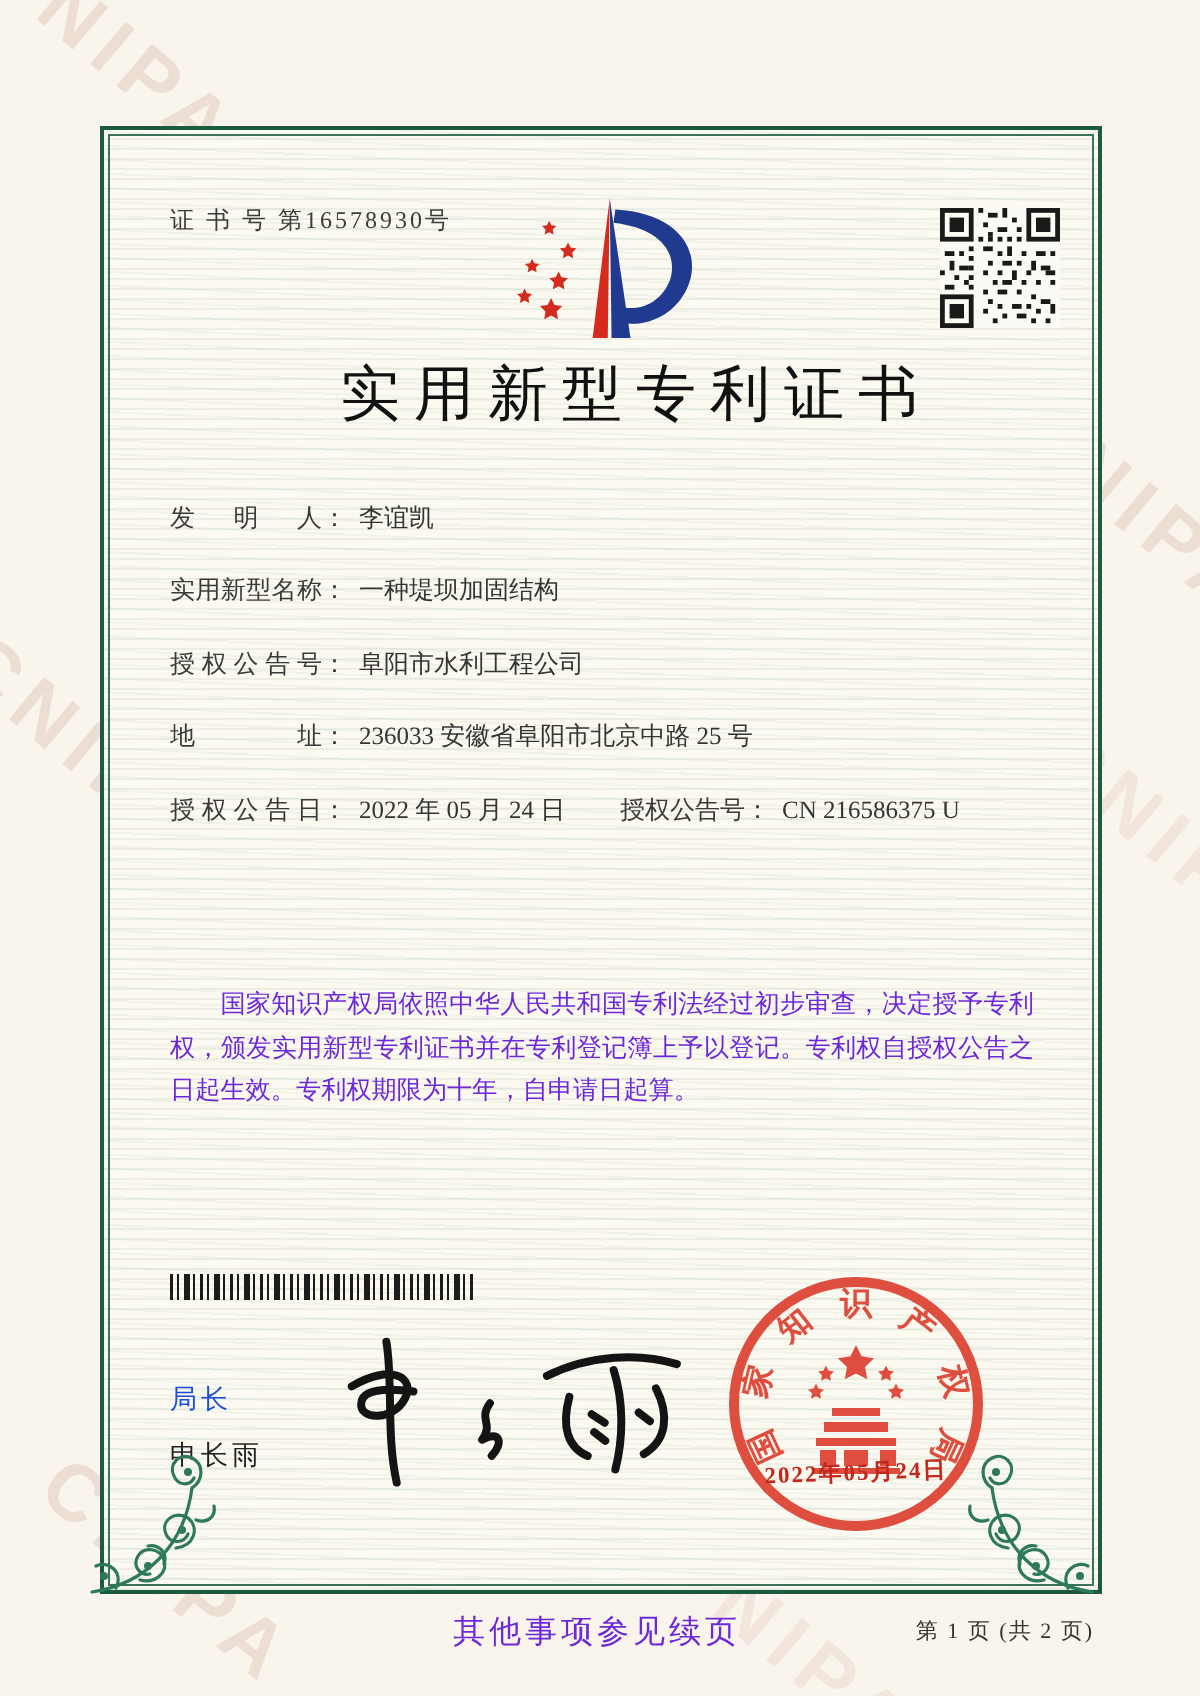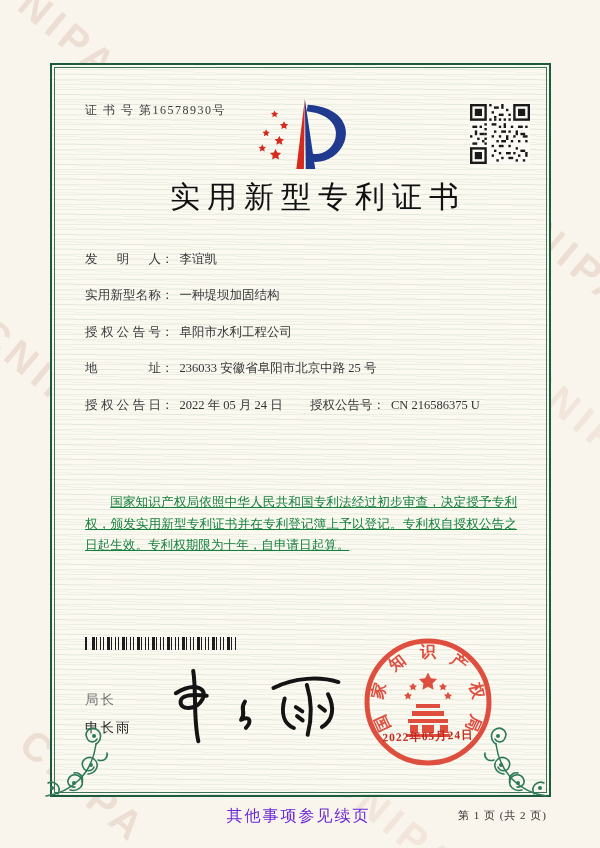--- a/index.html
+++ b/index.html
@@ -55,34 +55,34 @@
   .field-label{
     display:inline-block;width:76px;vertical-align:top;
     text-align:justify;text-align-last:justify;
   }
   .field-colon{display:inline-block;margin-right:6px;}
   .field-value{color:#343434;}
   .field-pair2{position:absolute;left:225px;top:0;}
   
   .body-text{
     position:absolute;left:85px;top:492px;width:432px;z-index:3;
-    font-size:12.6px;line-height:21.6px;text-align:justify;color:#15803d;text-decoration:underline;
+    font-size:12.6px;line-height:21.6px;text-align:justify;color:#6d28d9;
   }
   .body-text p{margin:0;text-indent:2em;}
   
   .barcode{
     position:absolute;left:85px;top:637px;width:153px;height:13px;z-index:3;
     background:repeating-linear-gradient(90deg,
       #1c1c1c 0 1.5px, rgba(0,0,0,0) 1.5px 3.5px,
       #1c1c1c 3.5px 4.5px, rgba(0,0,0,0) 4.5px 7px,
       #1c1c1c 7px 10px, rgba(0,0,0,0) 10px 11.5px,
       #1c1c1c 11.5px 12.5px, rgba(0,0,0,0) 12.5px 15px);
   }
   
-  .signer-title{position:absolute;left:85px;top:691px;font-size:13.5px;letter-spacing:2px;color:#737373;z-index:3;}
+  .signer-title{position:absolute;left:85px;top:691px;font-size:13.5px;letter-spacing:2px;color:#1d4ed8;z-index:3;}
   .signer-name{position:absolute;left:85px;top:719px;font-size:13.5px;letter-spacing:2px;color:#222;z-index:3;}
   .signature{position:absolute;left:160px;top:663px;z-index:4;}
   
   .seal{position:absolute;left:358px;top:632px;z-index:5;opacity:0.9;}
   .seal-date{
     position:absolute;left:356px;top:729px;width:144px;z-index:6;
     text-align:center;font-size:11.5px;letter-spacing:1px;font-weight:bold;
     color:#c2281c;transform:rotate(-2deg);
   }
   

